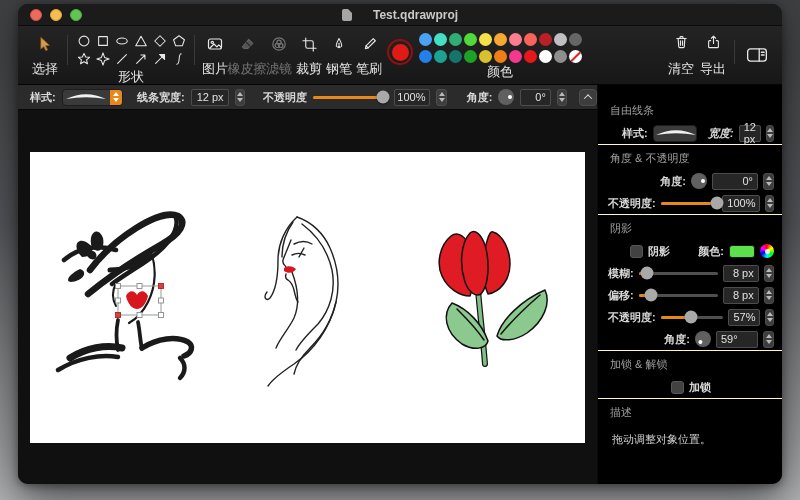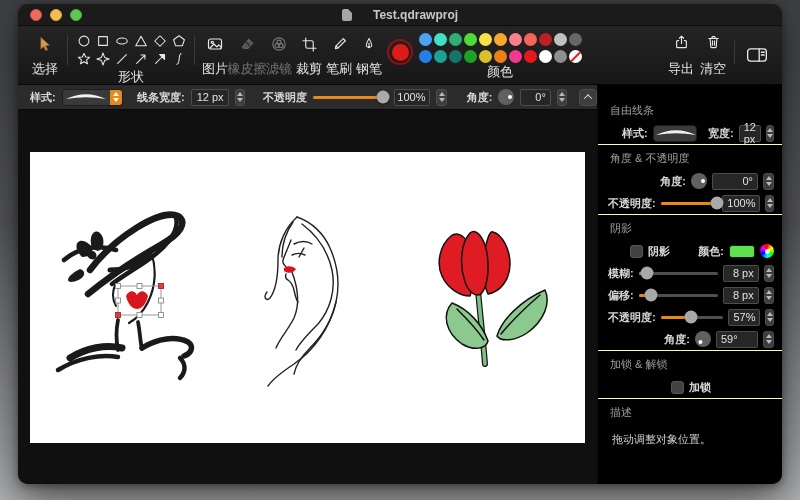--- a/index.html
+++ b/index.html
@@ -220,36 +220,36 @@
       <div class="tb-item tool">
         <div class="ic">
           <svg class="icon" width="15" height="15" viewBox="0 0 16 16">
               <path d="M4,1 L4,10 Q4,12 6,12 L15,12 M1,4 L10,4 Q12,4 12,6 L12,15"></path>
             </svg>
         </div>
         <span class="tb-label">裁剪</span>
       </div>
       <div class="tb-item tool">
         <div class="ic">
-          <svg class="icon" width="15" height="15" viewBox="0 0 16 16">
-              <path d="M12,1.8 L14.2,4 L6.5,11.7 L3.6,12.4 L4.3,9.5 Z"></path>
-              <path d="M4.3,9.5 L6.5,11.7"></path>
-            </svg>
-        </div>
-        <span class="tb-label">笔刷</span>
-      </div>
-      <div class="tb-item tool">
-        <div class="ic">
           <svg class="icon" width="14" height="15" viewBox="0 0 16 16">
               <path d="M8,1.2 C10,4.8 11.5,7.2 11,10 C9.6,11.6 6.4,11.6 5,10 C4.5,7.2 6,4.8 8,1.2 Z"></path>
               <path d="M8,6.5 L8,10.5"></path>
               <circle cx="8" cy="11" r=".6"></circle>
             </svg>
         </div>
         <span class="tb-label">钢笔</span>
+      </div>
+      <div class="tb-item tool">
+        <div class="ic">
+          <svg class="icon" width="15" height="15" viewBox="0 0 16 16">
+              <path d="M12,1.8 L14.2,4 L6.5,11.7 L3.6,12.4 L4.3,9.5 Z"></path>
+              <path d="M4.3,9.5 L6.5,11.7"></path>
+            </svg>
+        </div>
+        <span class="tb-label">笔刷</span>
       </div>
 
       <div class="colorwell">
         <div class="ring">
           <div class="core" style="background: rgb(224, 26, 23);"></div>
         </div>
       </div>
 
       <div class="tb-item palette-group">
         <div class="swatch-rows">
@@ -281,32 +281,32 @@
             </div>
         </div>
         <span class="tb-label">颜色</span>
       </div>
 
       <div class="tb-spacer"></div>
 
       <div class="tb-item action">
         <div class="ic">
           <svg class="icon" width="15" height="16" viewBox="0 0 16 16">
+              <path d="M3,4.2 L13,4.2 M6.4,4.2 L6.4,3.1 Q6.4,2.3 7.2,2.3 L8.8,2.3 Q9.6,2.3 9.6,3.1 L9.6,4.2 M4.4,4.2 L5.1,13.3 Q5.2,14 5.9,14 L10.1,14 Q10.8,14 10.9,13.3 L11.6,4.2 M6.9,6.8 L6.9,11.4 M9.1,6.8 L9.1,11.4"></path>
+            </svg>
+        </div>
+        <span class="tb-label">清空</span>
+      </div>
+      <div class="tb-item action">
+        <div class="ic">
+          <svg class="icon" width="15" height="16" viewBox="0 0 16 16">
               <path d="M5,6.5 L3.8,6.5 Q2.8,6.5 2.8,7.5 L2.8,13 Q2.8,14 3.8,14 L12.2,14 Q13.2,14 13.2,13 L13.2,7.5 Q13.2,6.5 12.2,6.5 L11,6.5 M8,1.8 L8,9.6 M5.7,4 L8,1.7 L10.3,4"></path>
             </svg>
         </div>
         <span class="tb-label">导出</span>
-      </div>
-      <div class="tb-item action">
-        <div class="ic">
-          <svg class="icon" width="15" height="16" viewBox="0 0 16 16">
-              <path d="M3,4.2 L13,4.2 M6.4,4.2 L6.4,3.1 Q6.4,2.3 7.2,2.3 L8.8,2.3 Q9.6,2.3 9.6,3.1 L9.6,4.2 M4.4,4.2 L5.1,13.3 Q5.2,14 5.9,14 L10.1,14 Q10.8,14 10.9,13.3 L11.6,4.2 M6.9,6.8 L6.9,11.4 M9.1,6.8 L9.1,11.4"></path>
-            </svg>
-        </div>
-        <span class="tb-label">清空</span>
       </div>
 
       <div class="tb-sep" style="margin-top:14px;height:24px;"></div>
 
       <div class="tb-item panel-toggle" style="justify-content:center;">
         <svg class="icon" width="22" height="18" viewBox="0 0 20 16">
             <rect x="1.5" y="2.5" width="17" height="11" rx="2.5"></rect>
             <path d="M12,2.5 L12,13.5 M14,5.5 L16.5,5.5 M14,8 L16.5,8"></path>
           </svg>
       </div>
@@ -448,21 +448,21 @@
           <div class="srow" style="padding-left:24px;">
             <span class="lbl">样式:</span>
             <div class="dropdown" style="width:68px;">
               <div class="dd-preview">
                 <svg width="44" height="10" viewBox="0 0 44 10">
                     <path d="M2,7 Q22,-2.5 42,7 Q22,3.5 2,7 Z" fill="#f2f2f2"></path>
                   </svg>
               </div>
 
             </div>
-            <span class="lbl" style="margin-left:6px;">宽度:</span>
+            <span class="lbl" style="margin-left:6px;font-style:italic;">宽度:</span>
             <div class="field dim grow" style="justify-content:flex-start;">
                 <span>12 px</span>
               </div>
             <div class="stepper">
                 <span class="tri-up"></span>
                 <span class="tri-down"></span>
               </div>
           </div>
         </div>
 

